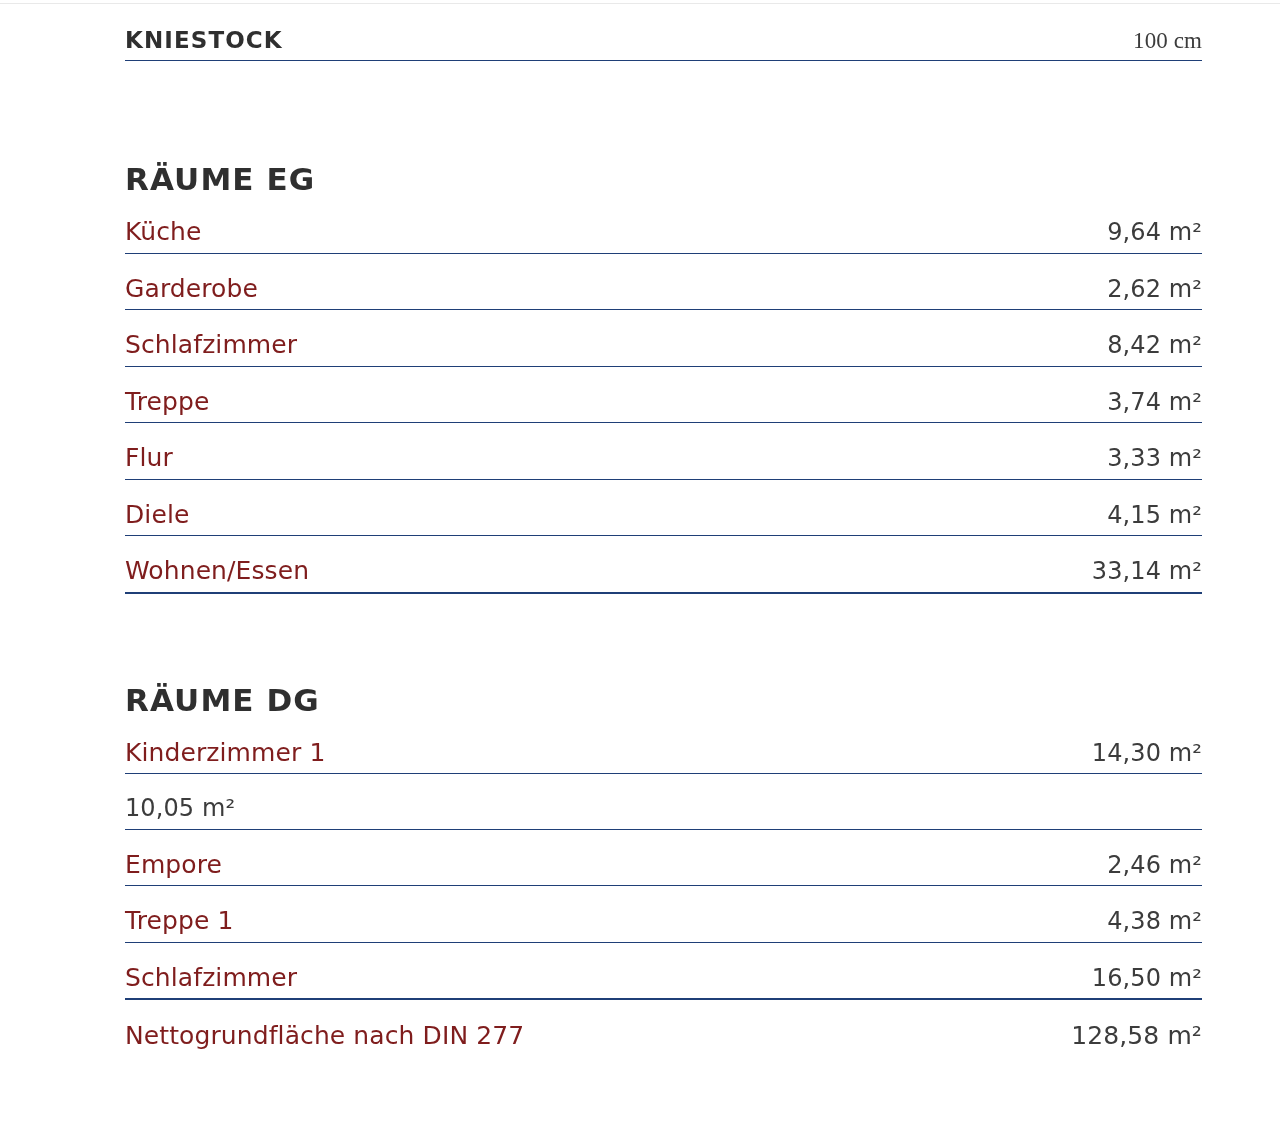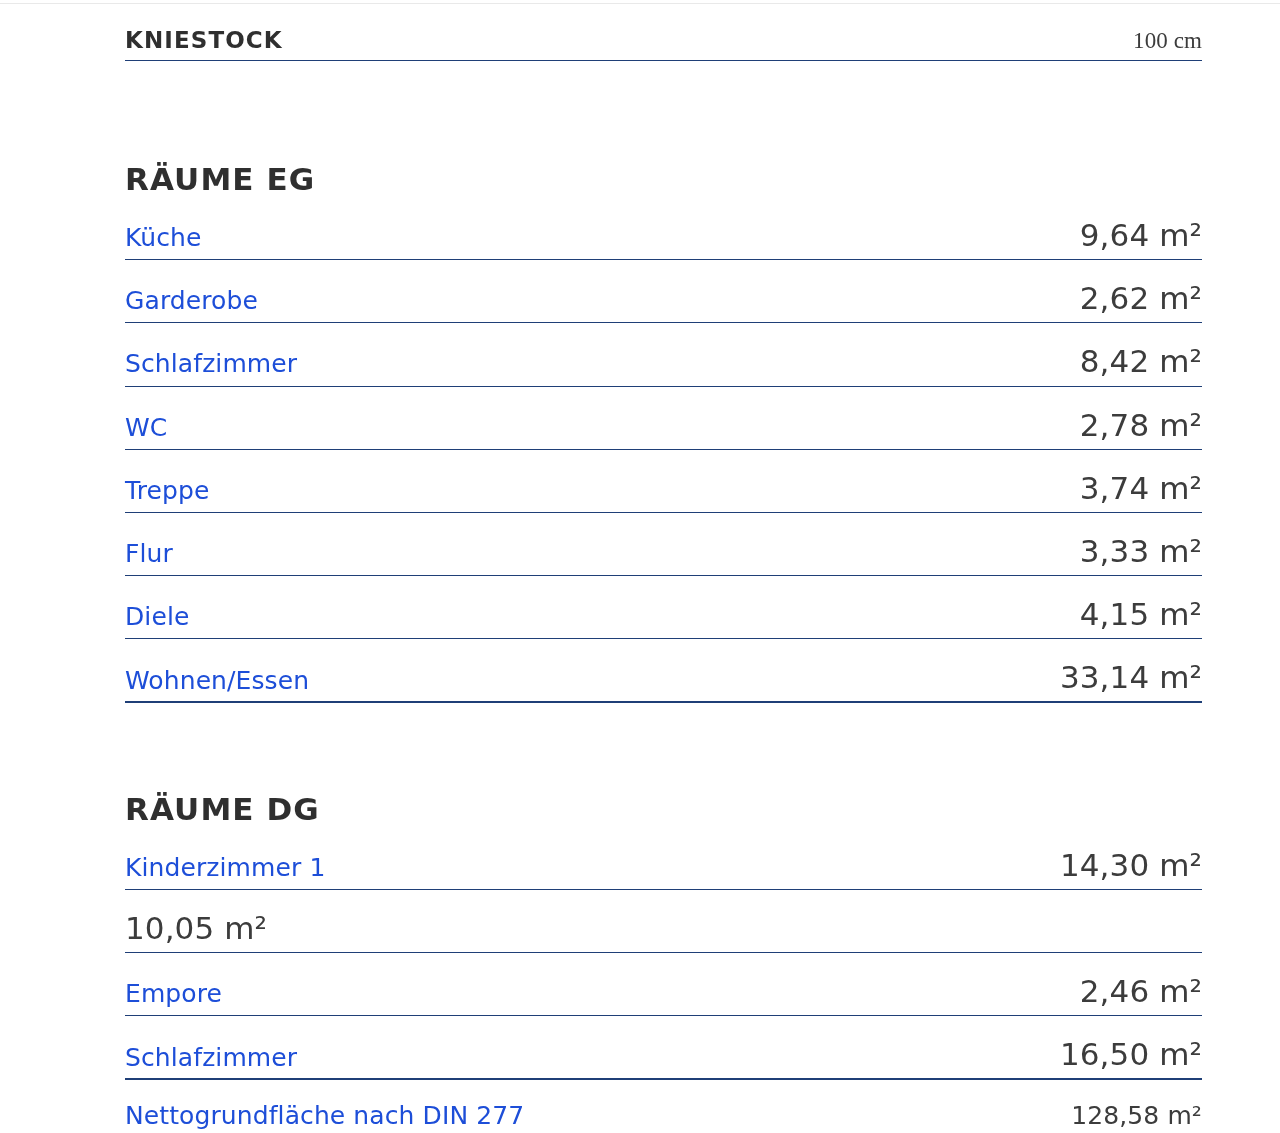--- a/index.html
+++ b/index.html
@@ -42,26 +42,26 @@
     display: flex;
     align-items: baseline;
     justify-content: space-between;
     padding: 0 0 7px 0;
     border-bottom: 1.6px solid #1f3f77;
     margin-top: 21px;
   }
   .row .label {
     font-size: 25px;
     font-weight: 400;
-    color: #1d4ed8;
+    color: #7f1d1d;
     letter-spacing: 0.1px;
     line-height: 1.1;
   }
   .row .value {
-    font-size: 31px;
+    font-size: 24px;
     font-weight: 400;
     color: #3c3c3c;
     letter-spacing: 0.1px;
     white-space: nowrap;
     line-height: 1.1;
   }
 
   
   .row.heading-row {
     margin-top: 0;
@@ -136,24 +136,20 @@
       </div>
       <div class="row">
         <span class="label">Garderobe</span>
         <span class="value">2,62 m²</span>
       </div>
       <div class="row">
         <span class="label">Schlafzimmer</span>
         <span class="value">8,42 m²</span>
       </div>
       <div class="row">
-        <span class="label">WC</span>
-        <span class="value">2,78 m²</span>
-      </div>
-      <div class="row">
         <span class="label">Treppe</span>
         <span class="value">3,74 m²</span>
       </div>
       <div class="row">
         <span class="label">Flur</span>
         <span class="value">3,33 m²</span>
       </div>
       <div class="row">
         <span class="label">Diele</span>
         <span class="value">4,15 m²</span>
@@ -173,20 +169,24 @@
         <span class="label">Kinderzimmer 1</span>
         <span class="value">14,30 m²</span>
       </div>
       <div class="row">
         <span class="value">10,05 m²</span>
       </div>
       <div class="row">
         <span class="label">Empore</span>
         <span class="value">2,46 m²</span>
       </div>
+      <div class="row">
+        <span class="label">Treppe 1</span>
+        <span class="value">4,38 m²</span>
+      </div>
       <div class="row section-last">
         <span class="label">Schlafzimmer</span>
         <span class="value">16,50 m²</span>
       </div>
     </div>
 
     <div class="row total-row">
       <span class="label">Nettogrundfläche nach DIN 277</span>
       <span class="value">128,58 m²</span>
     </div>

